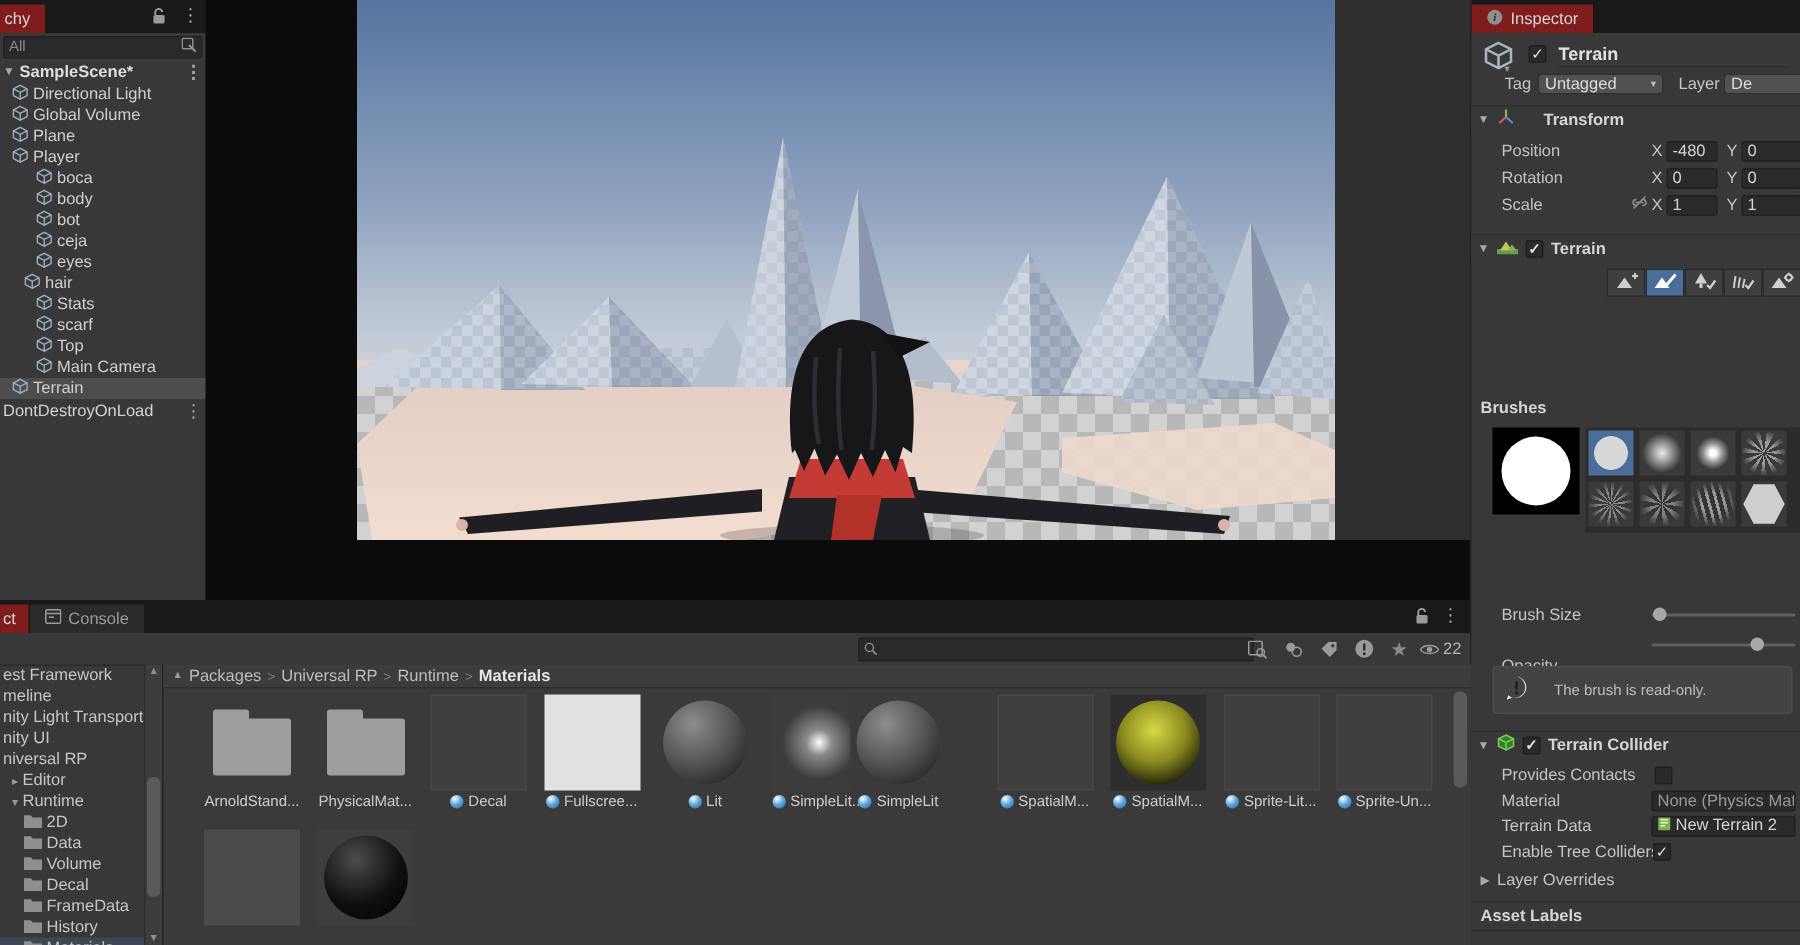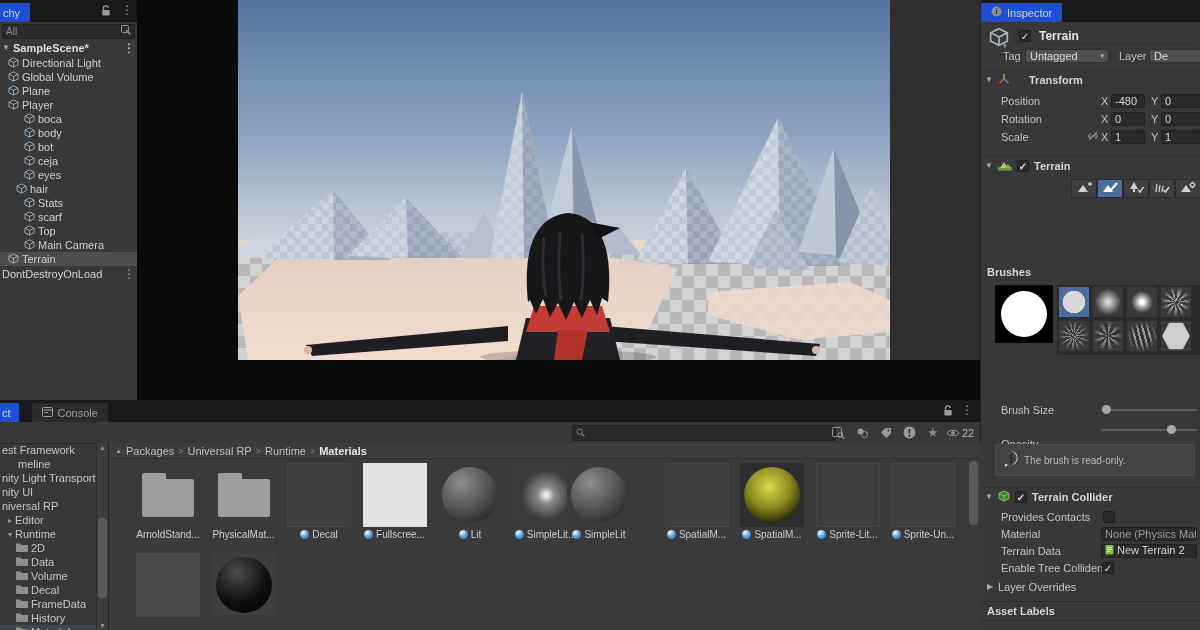--- a/index.html
+++ b/index.html
@@ -3,21 +3,21 @@
 <meta charset="utf-8">
 <style>
   html,body{margin:0;padding:0}
   body{width:1200px;height:630px;background:#383838;font-family:"Liberation Sans",sans-serif;
        font-size:11px;color:#c8c8c8;overflow:hidden;position:relative;-webkit-font-smoothing:antialiased}
   .abs{position:absolute}
   
   .tabbar{position:absolute;height:22px;background:#191919;display:flex;align-items:flex-end;overflow:hidden}
   .tab{height:19px;display:flex;align-items:center;gap:5px;padding:0 10px;background:#2b2b2b;
        color:#9b9b9b;margin-right:1px;font-size:11px;white-space:nowrap}
-  .tab.active{background:#1d4ed8;color:#d6d6d6}
+  .tab.active{background:#7f1d1d;color:#d6d6d6}
   .kebab{color:#aaa;font-size:12px;line-height:12px;cursor:pointer}
   
   #hierarchy{left:0;top:0;width:137px;height:400px;background:#383838;border-right:1px solid #242424}
   #hier-search{position:absolute;left:0;top:22px;width:137px;height:18px;background:#383838;display:flex;align-items:center}
   .searchfield{background:#2a2a2a;border:1px solid #212121;border-radius:2px;height:13px;display:flex;
                align-items:center;color:#8a8a8a;font-size:10px;padding:0 3px;flex:1;margin:0 2px}
   .hrow{display:flex;align-items:center;height:14px;gap:3px;color:#cfcfcf;white-space:nowrap}
   .hrow.sel{background:#4d4d4d}
   .scene-head{display:flex;align-items:center;height:15px;font-weight:bold;color:#dedede;gap:3px;padding-left:2px}
   
@@ -494,21 +494,21 @@
   </div>
   <div id="brush-grid"></div>
   <div class="abs" style="left:20px;top:404px;color:#c4c4c4">Brush Size</div>
   <div class="slider abs" style="left:120px;top:409px;width:96px">
       <div class="thumb" id="bs-thumb" style="left: 5%;"></div>
     </div>
   <div class="abs" style="left:20px;top:438px;color:#c4c4c4">Opacity</div>
   <div class="slider abs" style="left:120px;top:427px;width:96px">
       <div class="thumb" id="op-thumb" style="left: 73%;"></div>
     </div>
-  <div class="helpbox" style="left:14px;top:444px;width:200px;height:32px;display:flex;align-items:center;gap:4px;padding:0 6px">
+  <div class="helpbox" style="left:14px;top:444px;width:200px;height:32px;display:flex;align-items:center;gap:16px;padding:0 6px">
     <span>
       <svg width="18" height="18" viewBox="0 0 18 18">
           <path d="M9 1 A7.2 7.2 0 1 1 3.5 13.5 L2.5 16.5 L6 15.2 A7.2 7.2 0 0 0 9 1" fill="#e8e8e8"></path>
           <rect x="8.1" y="4" width="1.8" height="6" rx="0.9" fill="#222"></rect>
           <circle cx="9" cy="12" r="1.2" fill="#222"></circle>
         </svg>
     </span>
     <span>The brush is read-only.</span>
   </div>
 
@@ -611,21 +611,21 @@
     <div class="bcell" style="left: 180px; top: 321px;">
       <div style="position: absolute; inset: 0px; background: rgb(207, 207, 207); clip-path: polygon(27% 6%, 73% 6%, 96% 50%, 73% 94%, 27% 94%, 4% 50%);"></div>
     </div>
   </div>
 
 <div id="project" class="abs">
   <div class="tabbar" style="left:0;top:0;width:980px">
     <div class="tab active" style="padding:0 8px 0 2px">
       <span>ct</span>
     </div>
-    <div class="tab" style="margin-left:12px">
+    <div class="tab" style="margin-left:0">
       <span>
         <svg width="11" height="10" viewBox="0 0 11 10">
             <rect x="0.5" y="0.5" width="10" height="9" rx="1" fill="none" stroke="#9b9b9b"></rect>
             <path d="M0.5 3 H10.5 M2.5 5.5 H6" stroke="#9b9b9b"></path>
           </svg>
       </span>
       <span>Console</span>
     </div>
   </div>
   <span class="icon-btn abs" style="left:943px;top:5px">
@@ -676,21 +676,21 @@
           <circle cx="7" cy="5" r="1.8" fill="#9a9a9a"></circle>
         </svg>
     </span>
     <span class="abs" style="left:962px;color:#b5b5b5">22</span>
   </div>
 
   <div id="proj-tree">
       <div class="prow" style="padding-left: 2px;">
         <span>est Framework</span>
       </div>
-      <div class="prow" style="padding-left: 18px;">
+      <div class="prow" style="padding-left: 2px;">
         <span>meline</span>
       </div>
       <div class="prow" style="padding-left: 2px;">
         <span>nity Light Transport Lib</span>
       </div>
       <div class="prow" style="padding-left: 2px;">
         <span>nity UI</span>
       </div>
       <div class="prow" style="padding-left: 2px;">
         <span>niversal RP</span>

